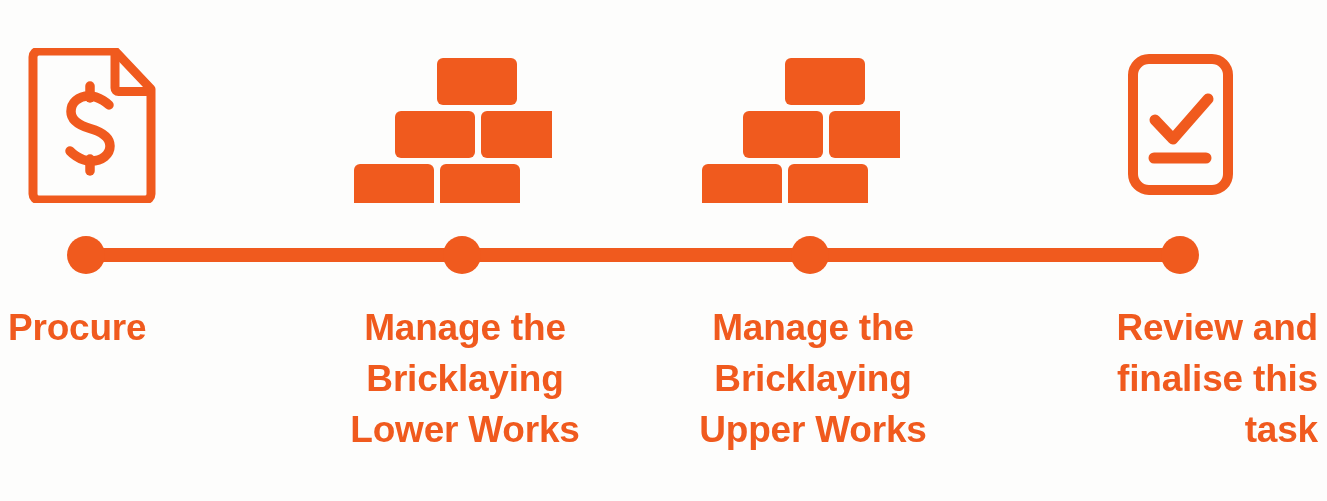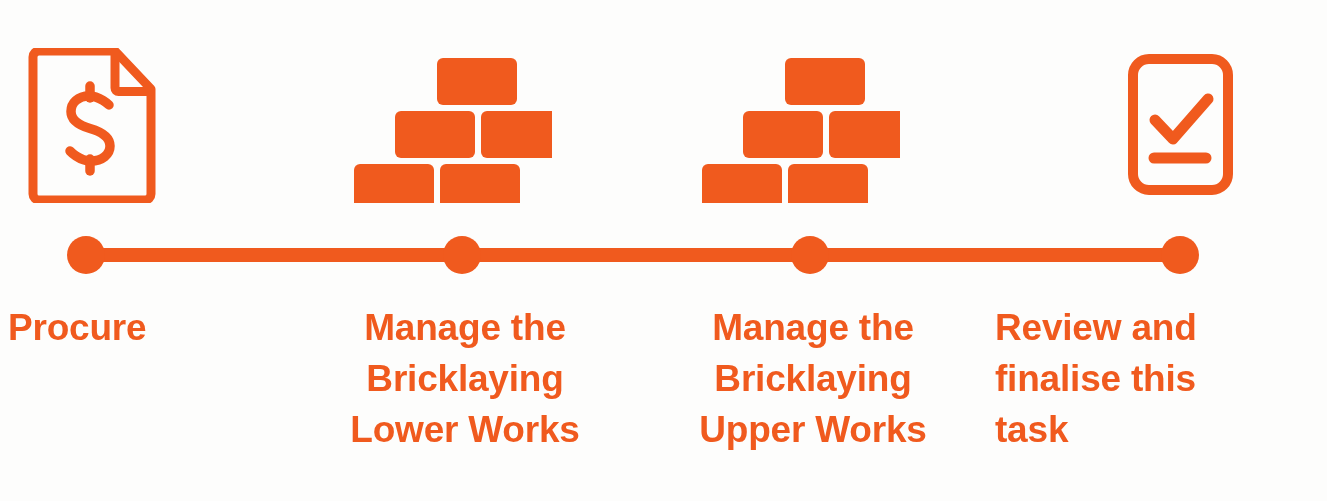--- a/index.html
+++ b/index.html
@@ -97,23 +97,23 @@
     left: 320px;
     width: 290px;
     text-align: center;
   }
   #label-upper {
     left: 668px;
     width: 290px;
     text-align: center;
   }
   #label-review {
-    left: 995px;
+    left: 1031px;
     width: 287px;
-    text-align: left;
+    text-align: right;
   }
 </style>
 </head>
 <body>
 
 <div id="timeline-diagram">
 
   <div class="icon-layer">
 
     <div class="stage-icon" id="icon-procure">

